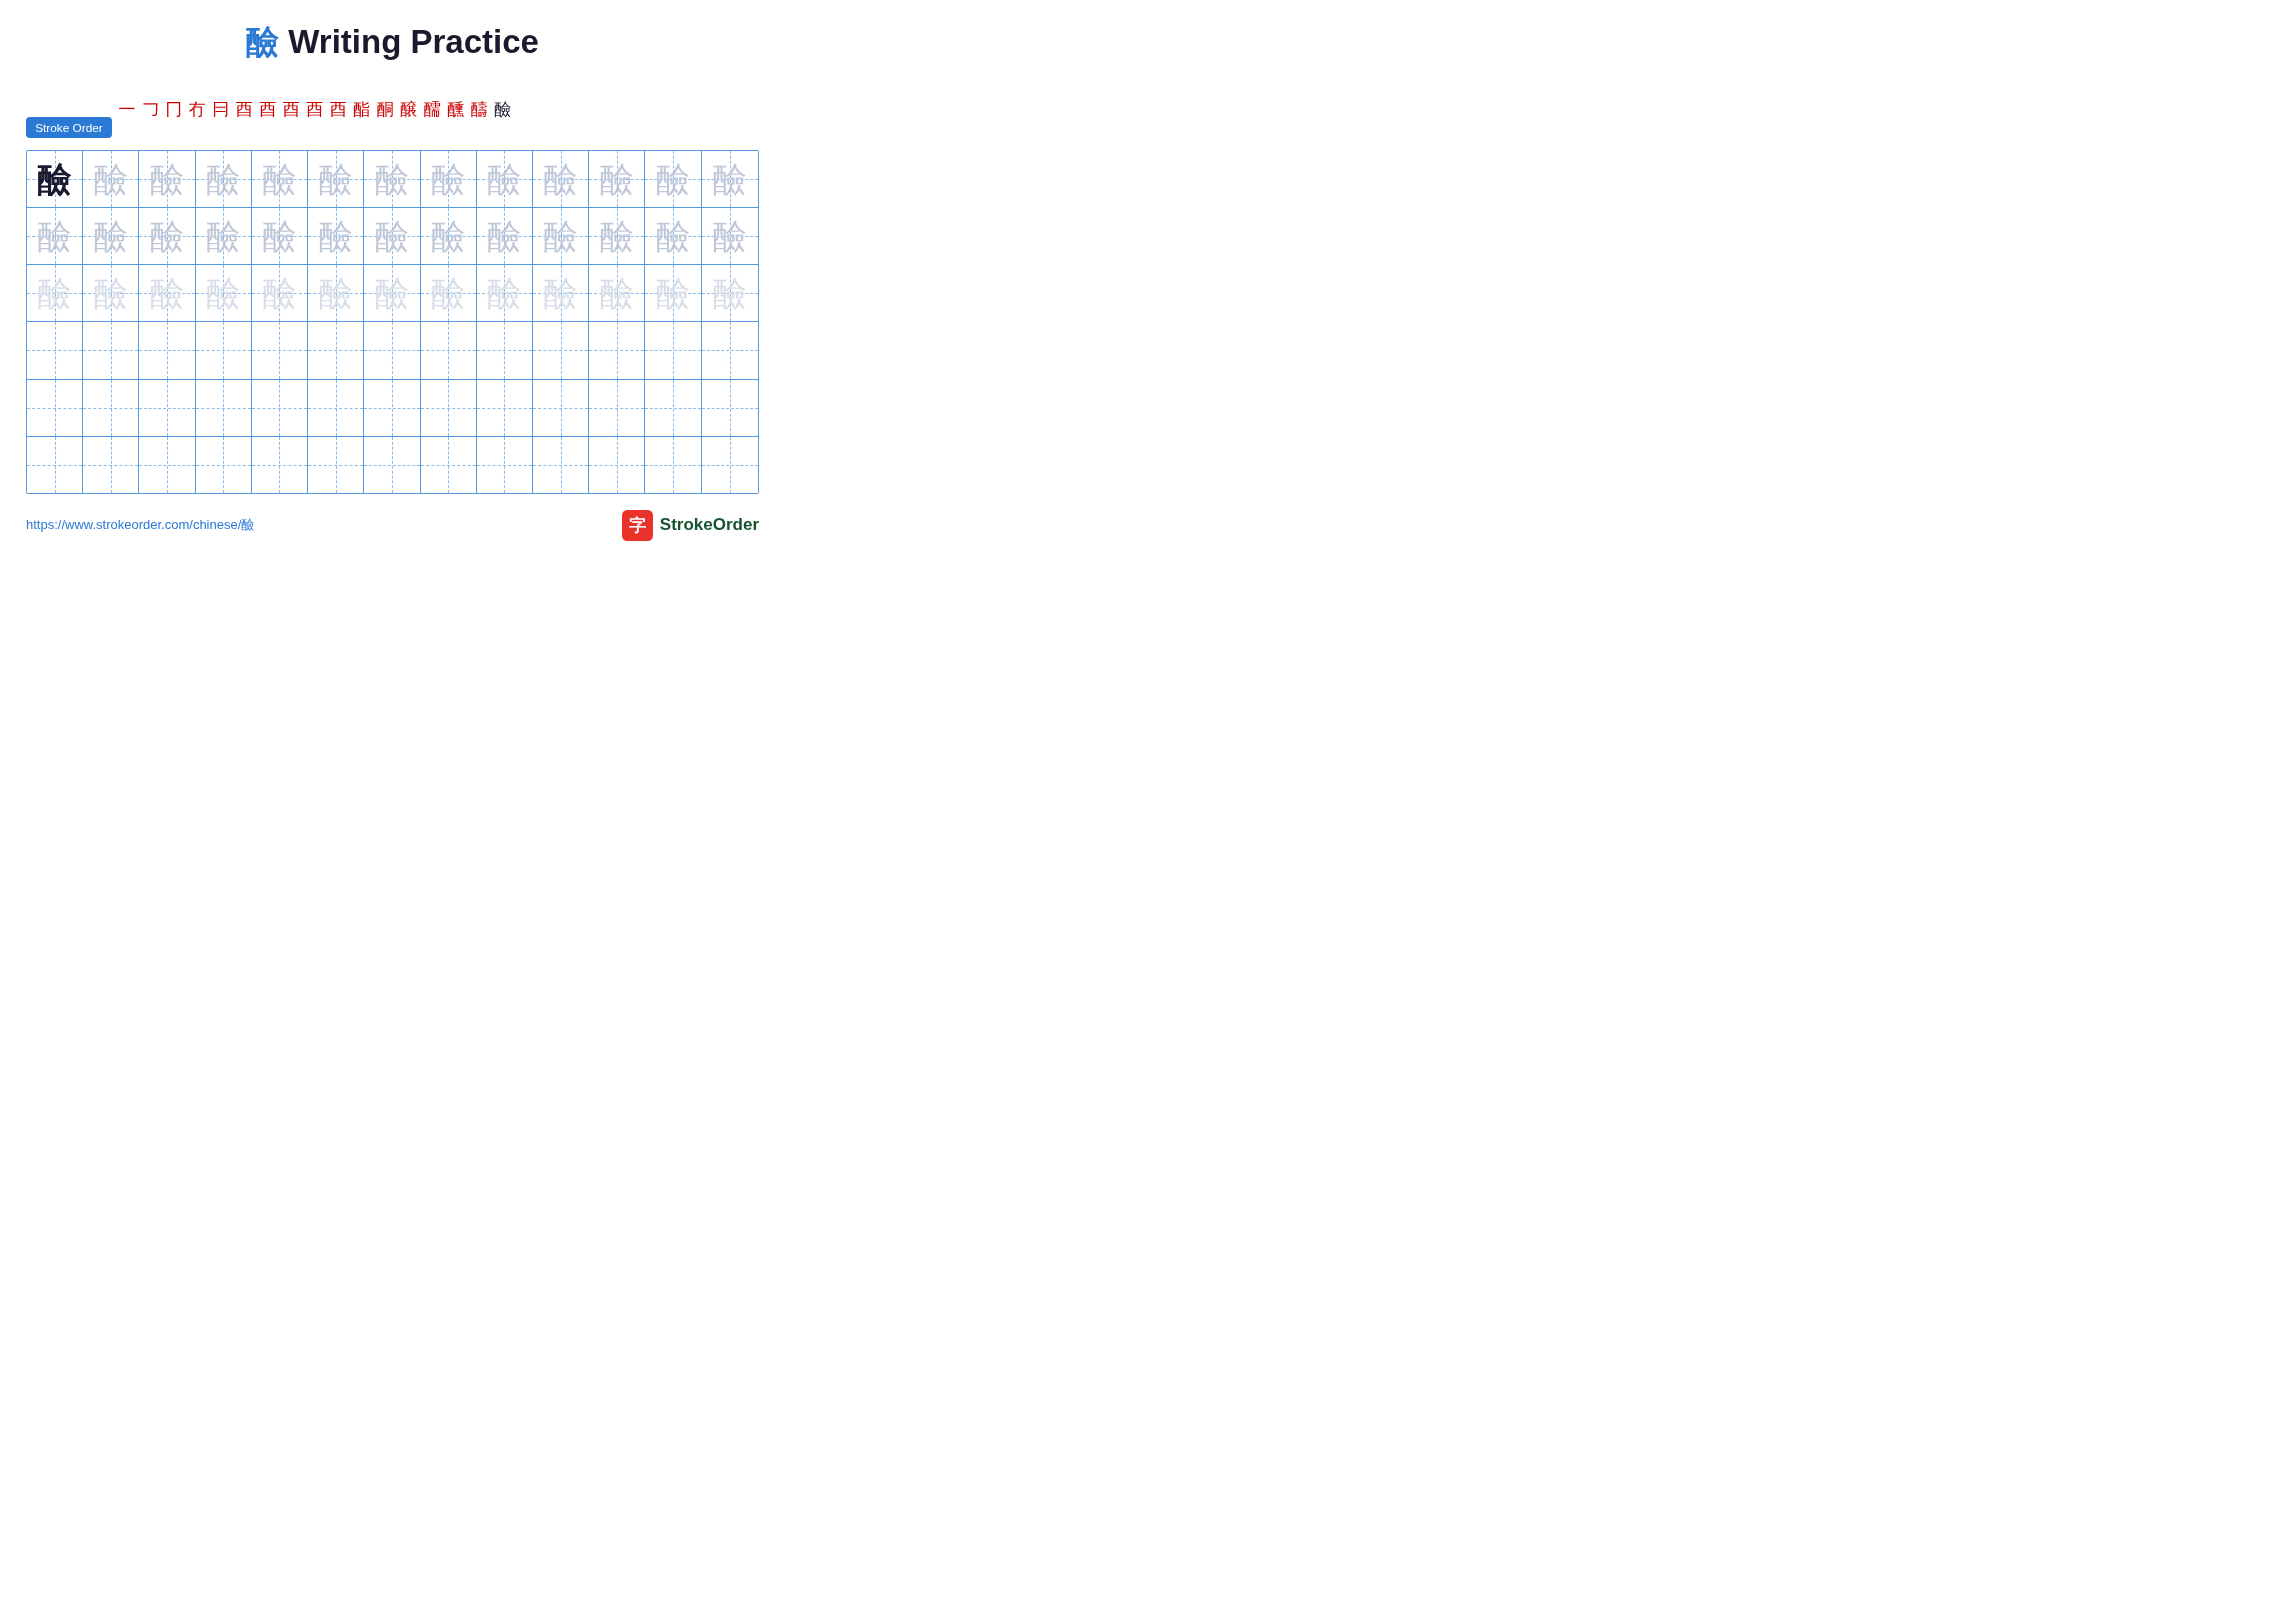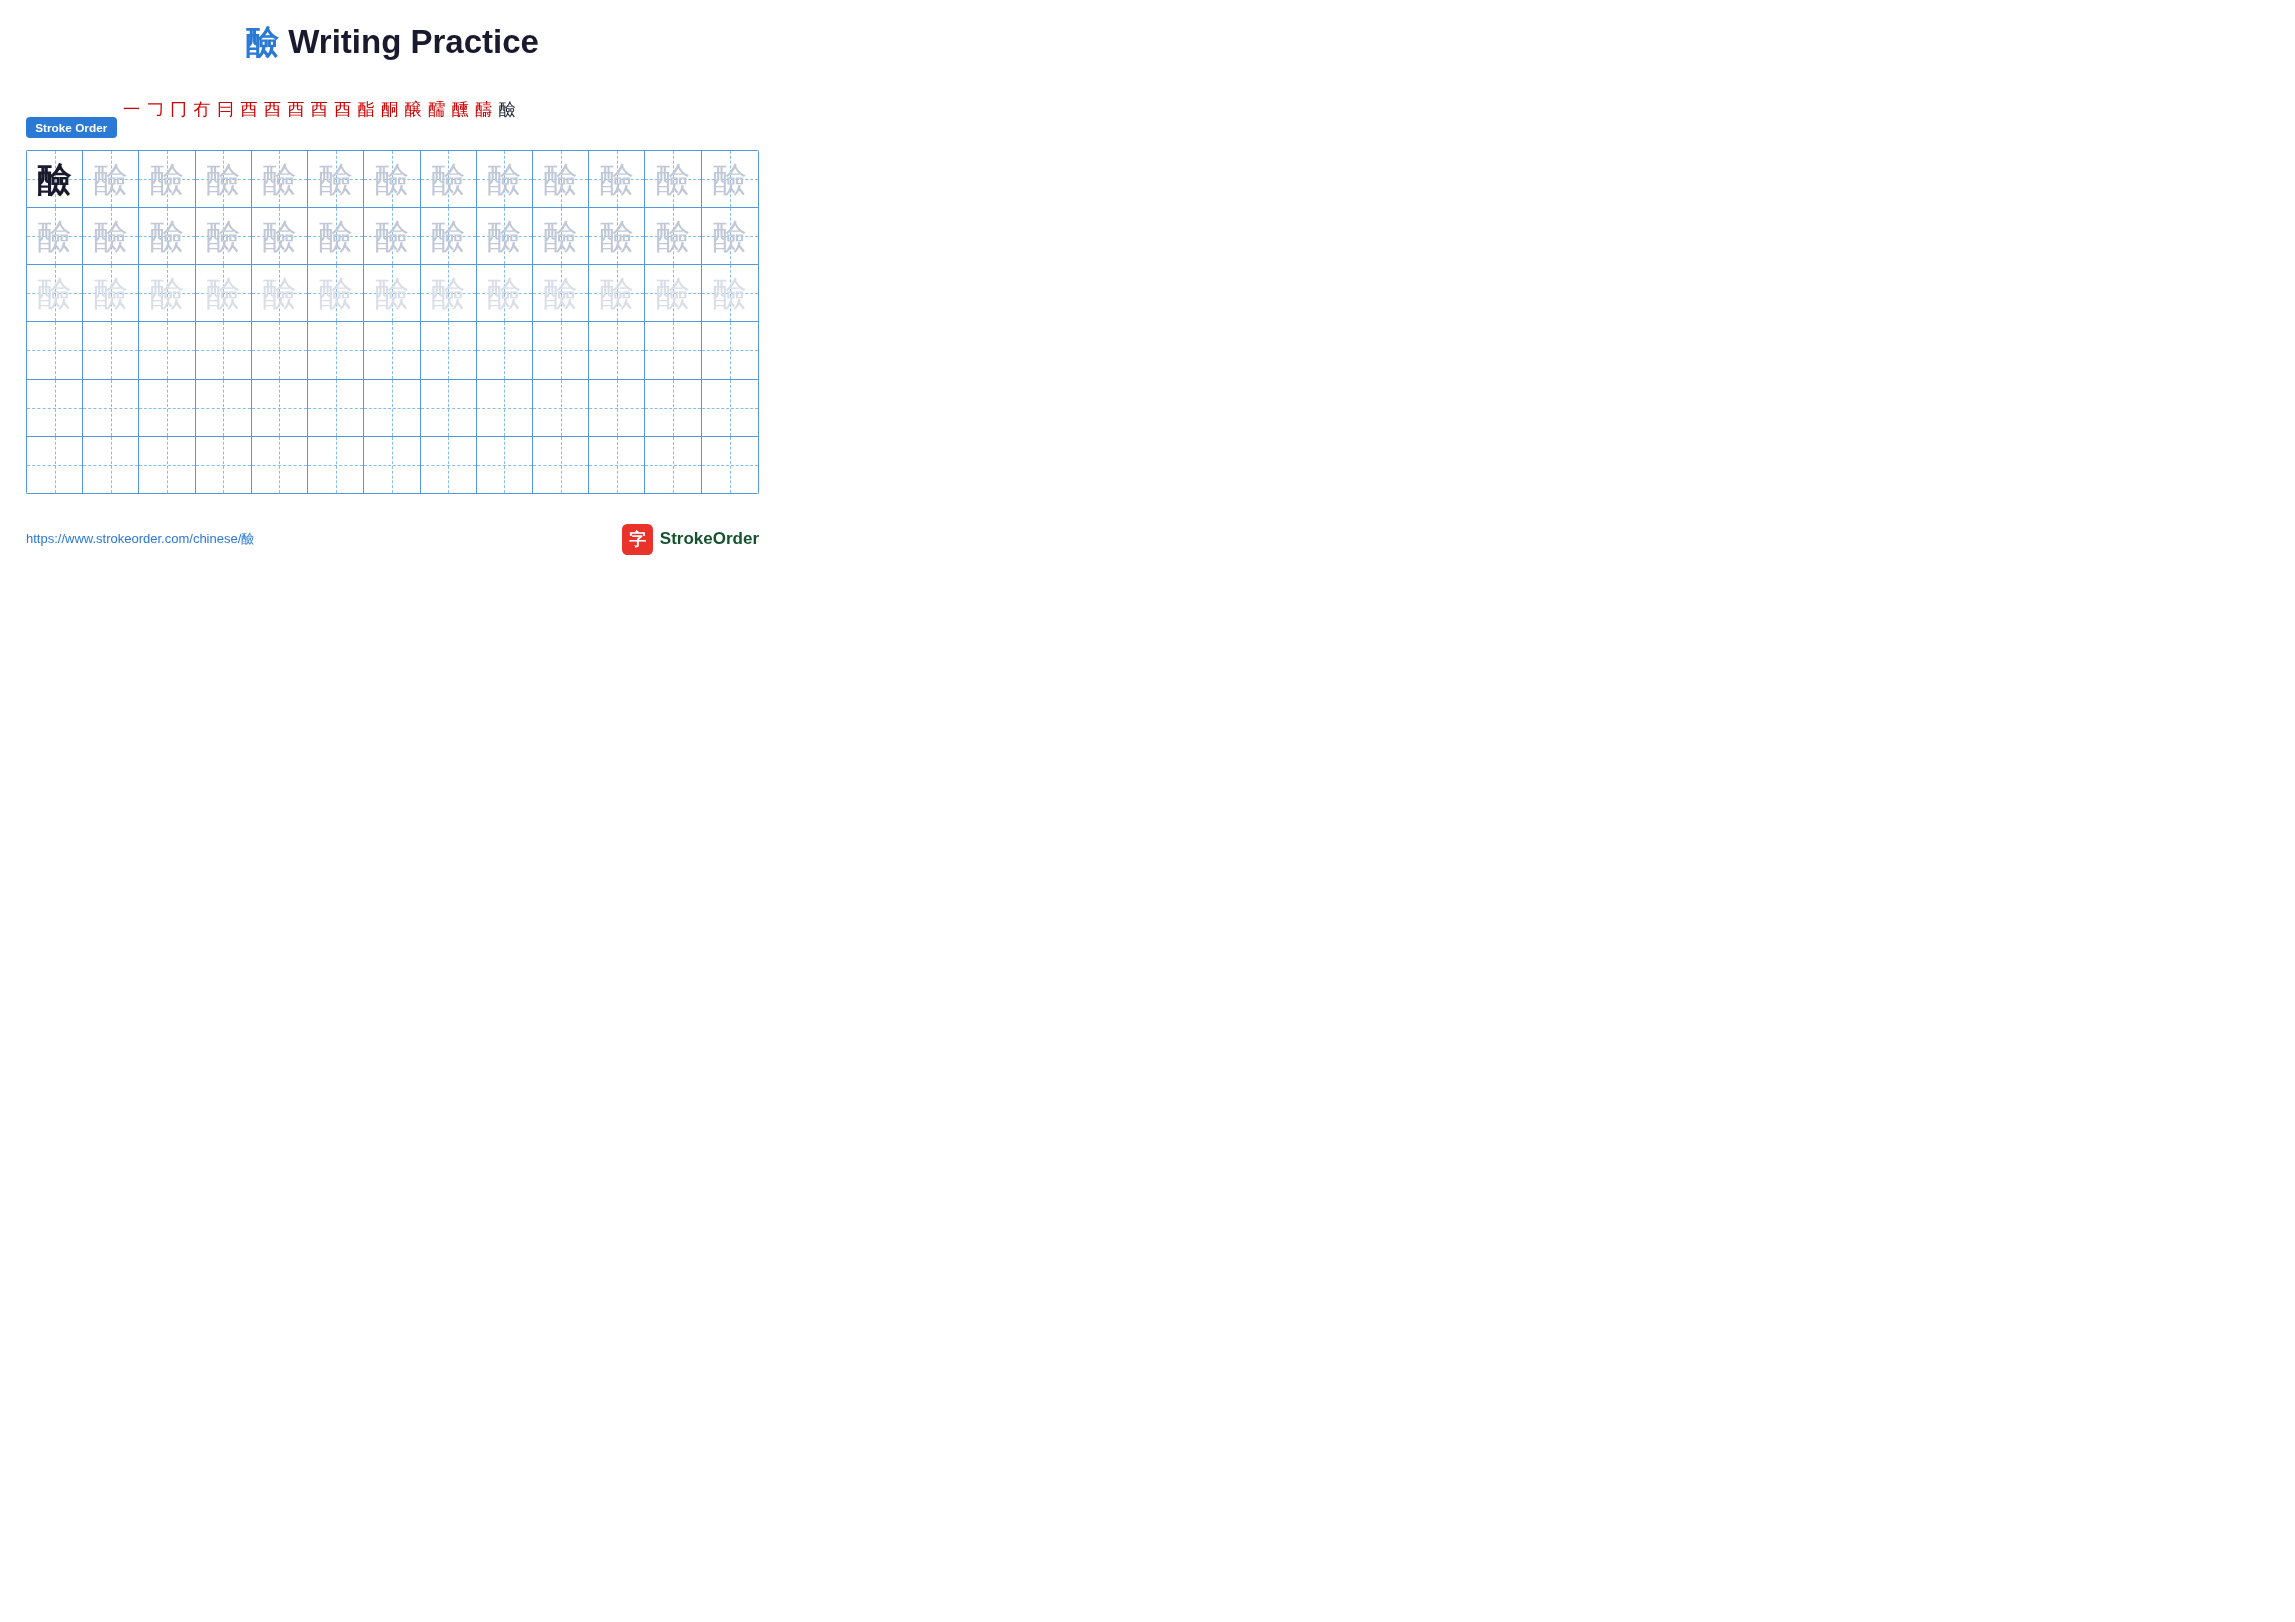--- a/index.html
+++ b/index.html
@@ -28,21 +28,21 @@
     .stroke-order-row {
       display: flex;
       align-items: center;
       margin-bottom: 11.8px;
       gap: 3.9px;
     }
     .stroke-order-badge {
       background: #2979d5;
       color: white;
       font-size: 11.8px;
-      font-weight: bold;
+      font-weight: normal;
       padding: 3.3px 9.2px;
       border-radius: 3.9px;
       white-space: nowrap;
       margin-top: 37px;
     }
     .stroke-steps {
       display: flex;
       align-items: center;
       gap: 1.3px;
       flex-wrap: wrap;
@@ -121,21 +121,21 @@
       color: #c0c8d8;
     }
     .cell-char.light {
       color: #d8dde8;
     }
 
     .footer {
       display: flex;
       justify-content: space-between;
       align-items: center;
-      margin-top: 29px;
+      margin-top: 15px;
     }
     .footer-url {
       color: #2979d5;
       font-size: 13px;
       text-decoration: none;
     }
     .footer-logo {
       display: flex;
       align-items: center;
       gap: 6.5px;

